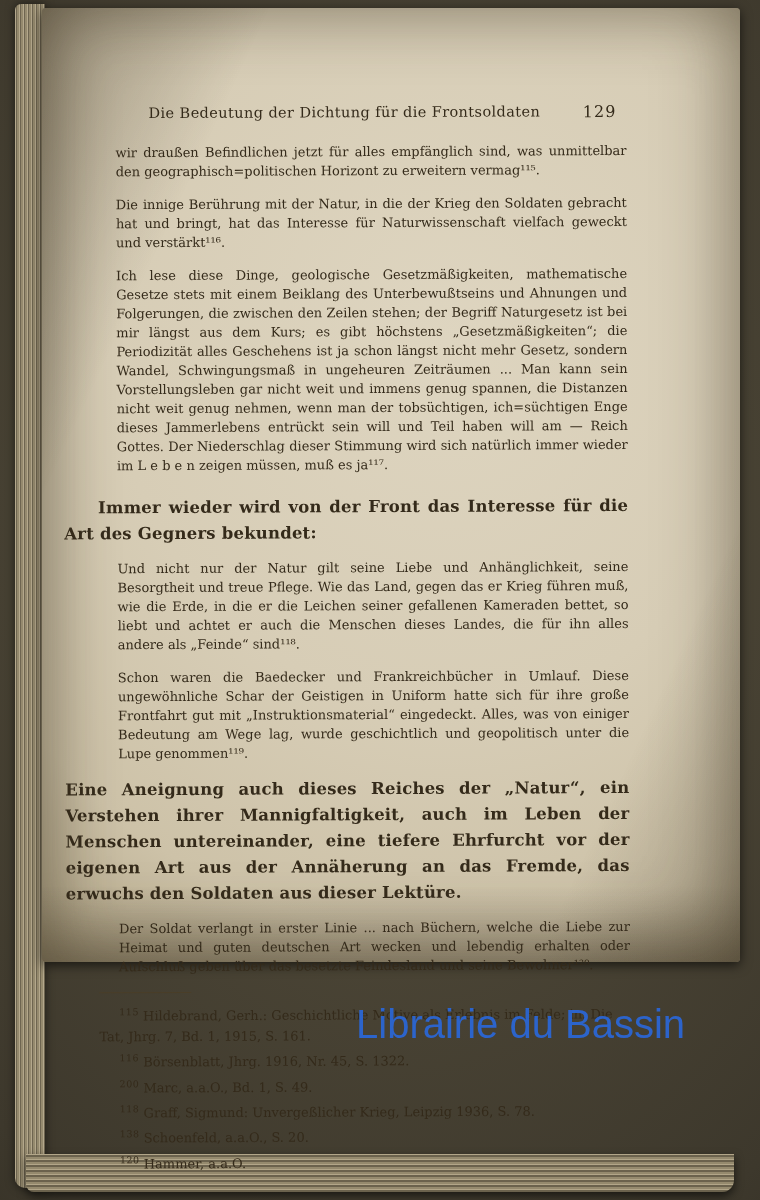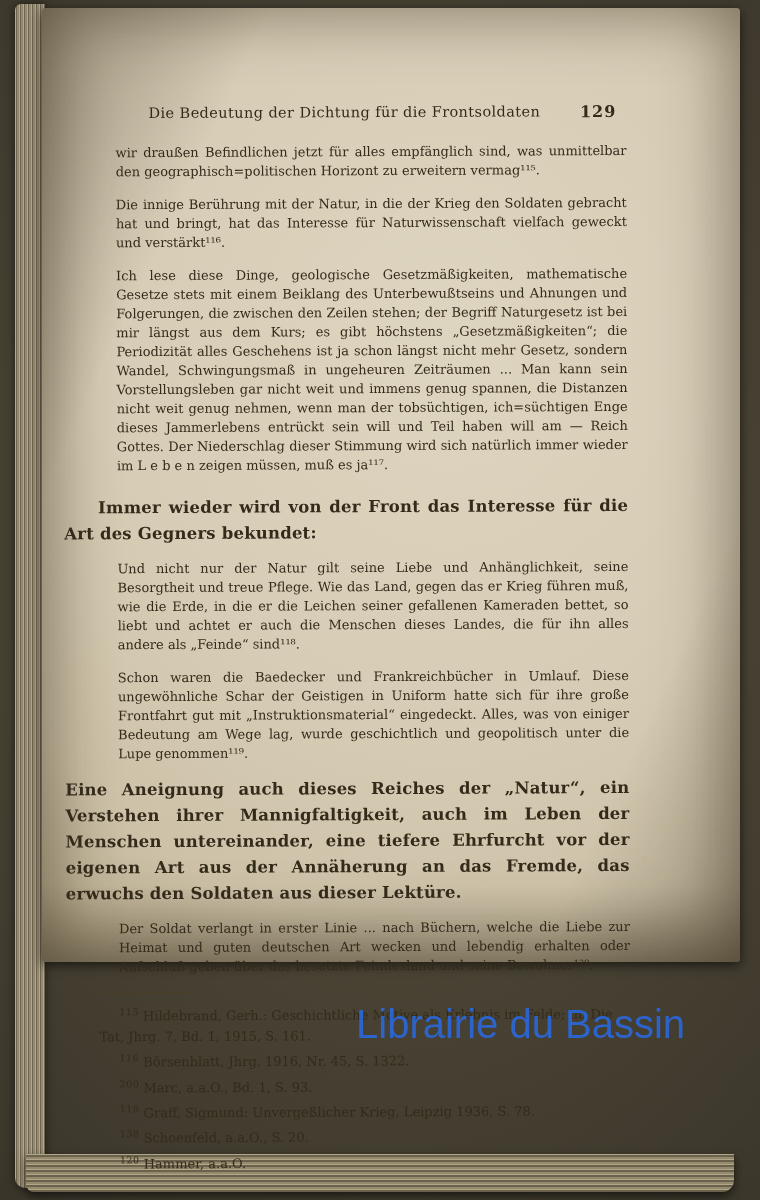--- a/index.html
+++ b/index.html
@@ -51,21 +51,21 @@
   .header {
     position: relative;
     text-align: center;
     font-size: 14.5px;
     letter-spacing: .4px;
     margin: 0 0 22px 0;
     white-space: nowrap;
   }
   .header .pageno {
     position: absolute; right: 10px; top: -1px;
-    font-size: 16px; letter-spacing: 1px; font-weight: bold;
+    font-size: 16px; letter-spacing: 1px;
   }
   p { margin: 0; text-align: justify; }
   .q {
     font-size: 13px; line-height: 19px;
     margin-left: 53px; margin-bottom: 14px;
   }
   .m {
     font-size: 16.5px; line-height: 26px;
     font-weight: bold;
     margin-top: 12px; margin-bottom: 12px;
@@ -118,21 +118,21 @@
     <p class="q">Schon waren die Baedecker und Frankreichbücher in Umlauf. Diese ungewöhnliche Schar der Geistigen in Uniform hatte sich für ihre große Frontfahrt gut mit „Instruktionsmaterial“ eingedeckt. Alles, was von einiger Bedeutung am Wege lag, wurde geschichtlich und geopolitisch unter die Lupe genommen¹¹⁹.</p>
 
     <p class="m">Eine Aneignung auch dieses Reiches der „Natur“, ein Verstehen ihrer Mannigfaltigkeit, auch im Leben der Menschen untereinander, eine tiefere Ehrfurcht vor der eigenen Art aus der Annäherung an das Fremde, das erwuchs den Soldaten aus dieser Lektüre.</p>
 
     <p class="q">Der Soldat verlangt in erster Linie ... nach Büchern, welche die Liebe zur Heimat und guten deutschen Art wecken und lebendig erhalten oder Aufschluß geben über das besetzte Feindesland und seine Bewohner¹²⁰.</p>
 
     <div class="fnrule"></div>
 
     <p class="fn"><sup>115</sup> <span>Hildebrand, Gerh.: Geschichtliche Motive als Erlebnis im Felde; in: Die Tat, Jhrg. 7, Bd. 1, 1915, S. 161.</span></p>
     <p class="fn"><sup>116</sup> <span>Börsenblatt, Jhrg. 1916, Nr. 45, S. 1322.</span></p>
-    <p class="fn"><sup>200</sup> <span>Marc, a.a.O., Bd. 1, S. 93.</span></p>
+    <p class="fn"><sup>200</sup> <span>Marc, a.a.O., Bd. 1, S. 49.</span></p>
     <p class="fn"><sup>118</sup> <span>Graff, Sigmund: Unvergeßlicher Krieg, Leipzig 1936, S. 78.</span></p>
     <p class="fn"><sup>138</sup> <span>Schoenfeld, a.a.O., S. 20.</span></p>
     <p class="fn"><sup>120</sup> <span>Hammer, a.a.O.</span></p>
 
   </div>
 </div>
 
 <div class="watermark" style="color: rgb(43, 102, 212);">Librairie du Bassin</div>
 
 </body></html>

